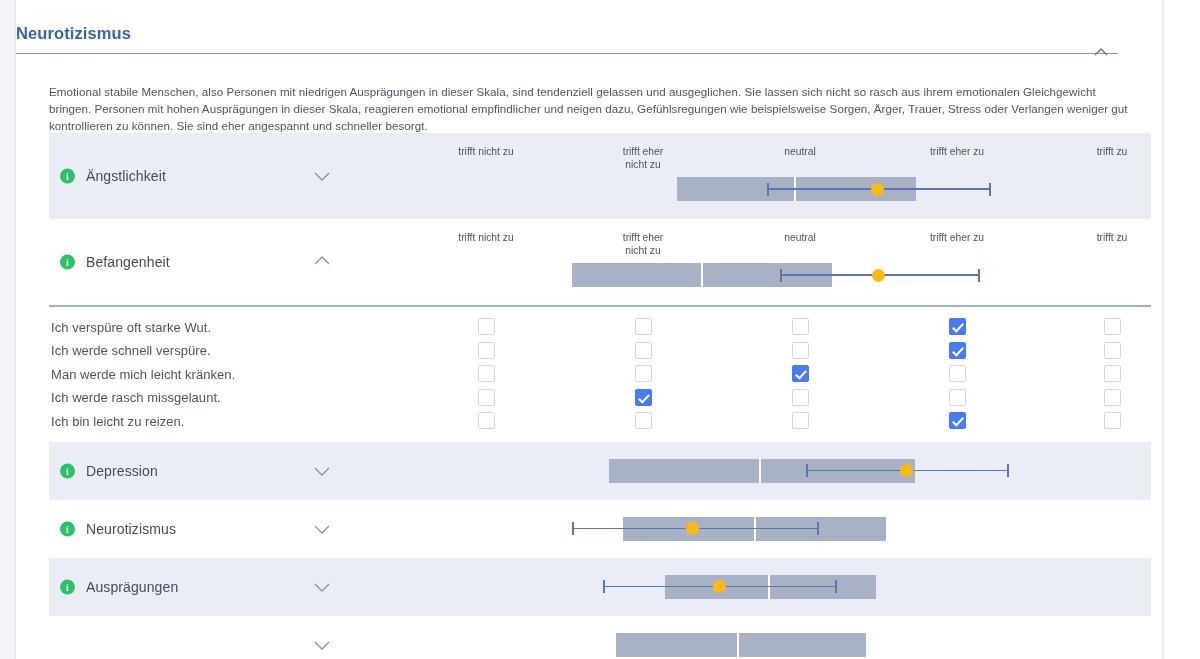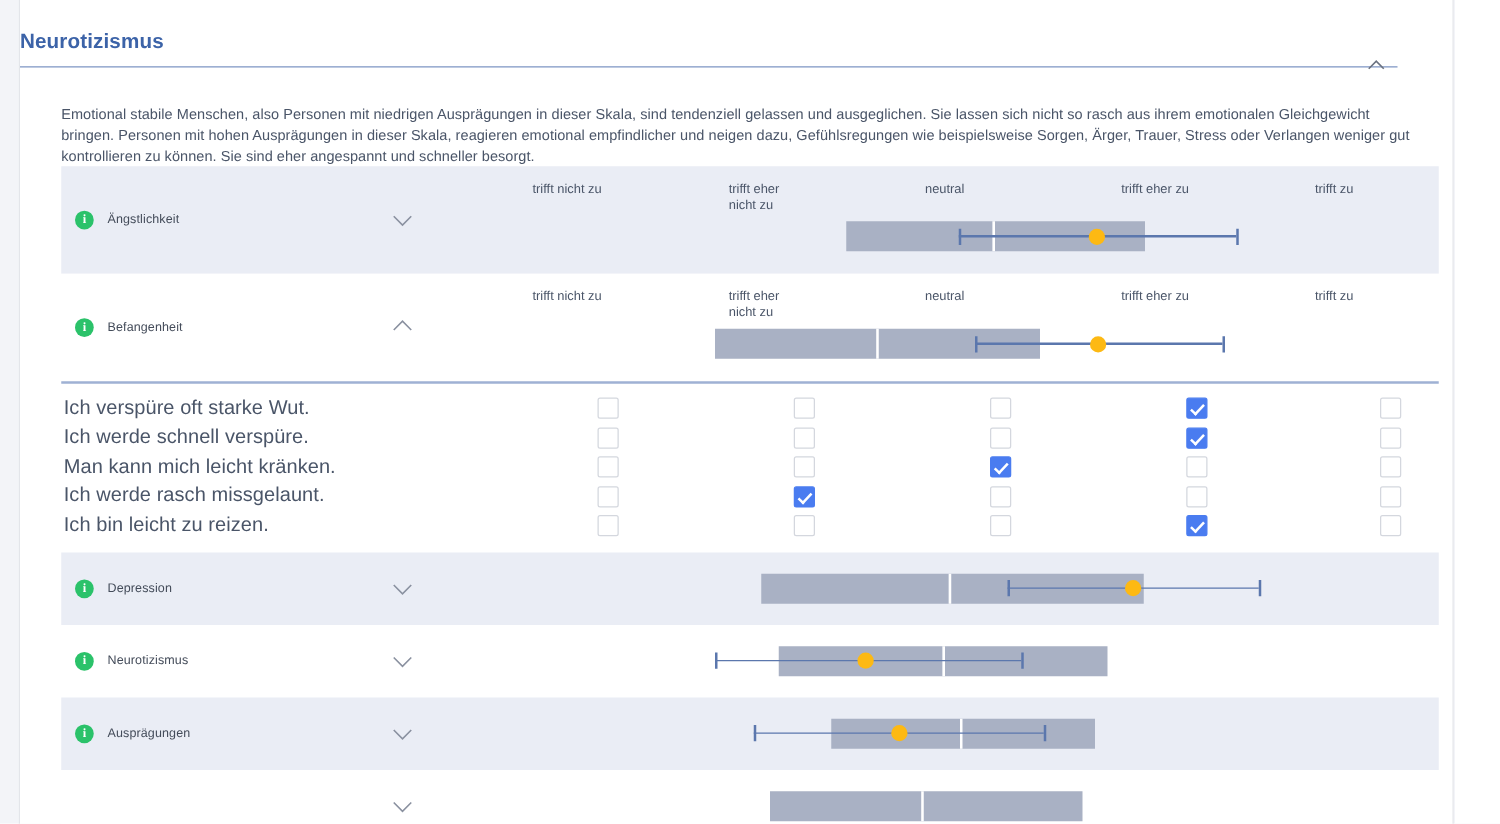--- a/index.html
+++ b/index.html
@@ -96,21 +96,21 @@
     font-weight: bold;
     line-height: 15px;
     text-align: center;
     font-family: "Liberation Serif", serif;
     cursor: pointer;
   }
   .scale-name {
     position: absolute;
     left: 37px; top: 50%;
     transform: translateY(-50%);
-    font-size: 10px;
+    font-size: 14px;
     color: #444c5a;
     letter-spacing: .1px;
   }
   .row-chevron {
     position: absolute;
     left: 262px; top: 50%;
     transform: translateY(-50%);
     width: 22px; height: 22px;
     cursor: pointer;
   }
@@ -119,21 +119,21 @@
   .anchors {
     position: absolute;
     left: 0; top: 13px;
     width: 1102px; height: 28px;
   }
   .anchor {
     position: absolute;
     top: 0;
     width: 120px;
     margin-left: -60px;
-    text-align: left;
+    text-align: center;
     font-size: 10.3px;
     line-height: 12.6px;
     color: #4a5568;
   }
 
   
   .boxplot {
     position: absolute;
     left: 0; top: 0;
     width: 1102px; height: 100%;
@@ -174,21 +174,21 @@
     background: #9fb1d4;
   }
   .item-row {
     position: relative;
     height: 23.5px;
   }
   .item-text {
     position: absolute;
     left: 2px; top: 50%;
     transform: translateY(-50%);
-    font-size: 16px;
+    font-size: 13px;
     color: #4a5568;
     letter-spacing: .05px;
     white-space: nowrap;
     text-align: center;
   }
   .cbox {
     position: absolute;
     top: 50%;
     margin-top: -8.5px;
     margin-left: -8.5px;
@@ -294,21 +294,21 @@
           </div>
           <div class="item-row">  
             <div class="item-text">Ich werde schnell verspüre.</div>
             <div class="cbox" style="left:437px;"></div>
             <div class="cbox" style="left:594px;"></div>
             <div class="cbox" style="left:751px;"></div>
             <div class="cbox checked" style="left:908px;"></div>
             <div class="cbox" style="left:1063px;"></div>
           </div>
           <div class="item-row">  
-            <div class="item-text">Man kann mich leicht kränken.</div>
+            <div class="item-text">Man werde mich leicht kränken.</div>
             <div class="cbox" style="left:437px;"></div>
             <div class="cbox" style="left:594px;"></div>
             <div class="cbox checked" style="left:751px;"></div>
             <div class="cbox" style="left:908px;"></div>
             <div class="cbox" style="left:1063px;"></div>
           </div>
           <div class="item-row">  
             <div class="item-text">Ich werde rasch missgelaunt.</div>
             <div class="cbox" style="left:437px;"></div>
             <div class="cbox checked" style="left:594px;"></div>

